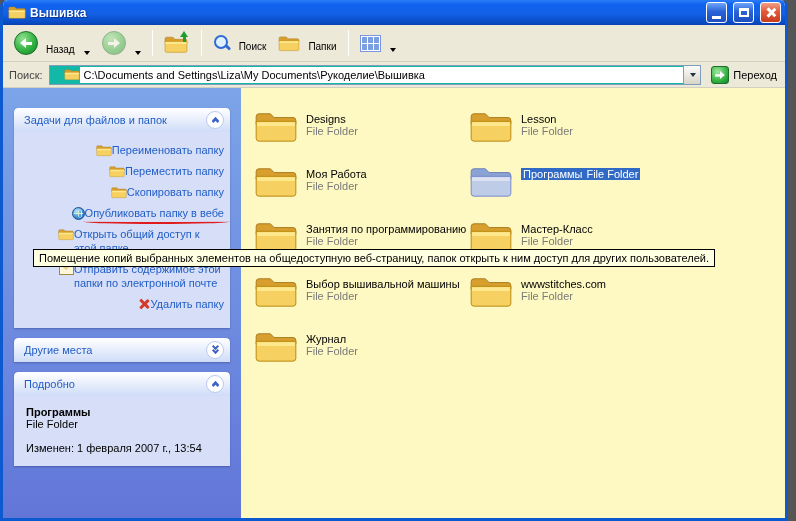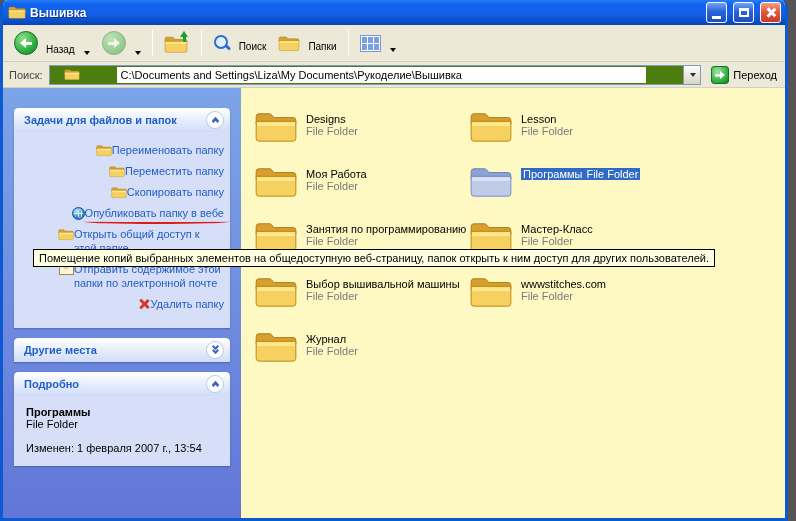--- a/index.html
+++ b/index.html
@@ -61,33 +61,33 @@
   .up-arrow::after{ content:''; position:absolute; left:0; top:0; border-bottom:6px solid #1e9e30; border-left:4.5px solid transparent; border-right:4.5px solid transparent; }
   .icon-search{ position:relative; width:18px; height:18px; }
   .icon-search::before{ content:''; position:absolute; left:1px; top:1px; width:10px; height:10px; border:2.5px solid #2e6bd6; border-radius:50%; background:#dff0ff; }
   .icon-search::after{ content:''; position:absolute; left:12px; top:12px; width:6px; height:3px; background:#2e6bd6; transform:rotate(45deg); border-radius:2px; }
   .views-grid{ display:grid; grid-template-columns:5px 5px 5px; grid-template-rows:6px 6px; gap:1px; padding:1px; border:1px solid #7a96df; background:#fff; }
   .views-grid i{ background:#7b9fe0; }
   
   .addressbar{ height:26px; flex:0 0 26px; display:flex; align-items:center;
     background:#ece9d8; border-bottom:1px solid #d4d0c0; padding:0 4px; gap:6px; font-size:11px; }
   .addr-label{ color:#444; padding-left:2px; }
-  .addr-combo{ flex:1; height:20px; background:#4d7c0f; border:1px solid #7f9db9; display:flex; align-items:center; padding-left:14px;gap:37px; }
+  .addr-combo{ flex:1; height:20px; background:#14b8a6; border:1px solid #7f9db9; display:flex; align-items:center; padding-left:14px; }
   .addr-combo input{ flex:1; border:none; outline:none; font-size:11px; font-family:"Liberation Sans",sans-serif; height:16px; padding-left:4px; }
   .addr-drop{ width:17px; height:18px; background:linear-gradient(180deg,#fdfdfb,#d8d4c8); border-left:1px solid #7f9db9; display:flex; align-items:center; justify-content:center; }
   .addr-drop .caret{ border-top-color:#234; }
   .go-btn{ display:flex; align-items:center; gap:4px; padding:2px 4px; }
   .go-icon{ width:18px; height:18px; border-radius:3px; background:radial-gradient(circle at 35% 30%, #9fe89f, #2dae3c 65%, #168027); border:1px solid #1b6e2a; display:flex; align-items:center; justify-content:center; }
   
   .main{ flex:1; display:flex; min-height:0; }
   .sidebar{ width:238px; flex:0 0 238px; background:linear-gradient(180deg,#7ca4e8,#6276d8); padding:20px 11px 0 11px; overflow:hidden; }
   .panel{ margin-bottom:10px; border-radius:4px 4px 0 0; overflow:hidden; box-shadow:0 1px 2px rgba(20,40,100,.35); }
   .panel-header{ height:24px; display:flex; align-items:center; justify-content:space-between;
     padding:0 6px 0 10px; background:linear-gradient(180deg,#ffffff,#cfdcf8);
-    color:#215dc6; font-size:11px; font-weight:bold; border-radius:4px 4px 0 0; cursor:pointer; }
+    color:#215dc6; font-size:11px; font-weight:normal; border-radius:4px 4px 0 0; cursor:pointer; }
   .chev-btn{ width:18px; height:18px; border-radius:50%; background:#fff; border:1px solid #b9c9ef;
     display:flex; flex-direction:column; align-items:center; justify-content:center; }
   .chev{ width:5px; height:5px; border-left:2px solid #3f62c9; border-top:2px solid #3f62c9; }
   .chev.up{ transform:rotate(45deg); margin-top:2px; }
   .chev.up + .chev.up{ margin-top:-4px; }
   .chev.down{ transform:rotate(225deg); margin-top:-3px; }
   .chev.down + .chev.down{ margin-top:-1px; }
   .panel-body{ background:#d6dff7; padding:11px 6px 10px 12px; }
   .task{ display:flex; align-items:flex-start; margin-bottom:7px; color:#215dc6; font-size:11px; line-height:14px; cursor:pointer;justify-content:flex-end; }
   .task-label{ max-width:150px; }

